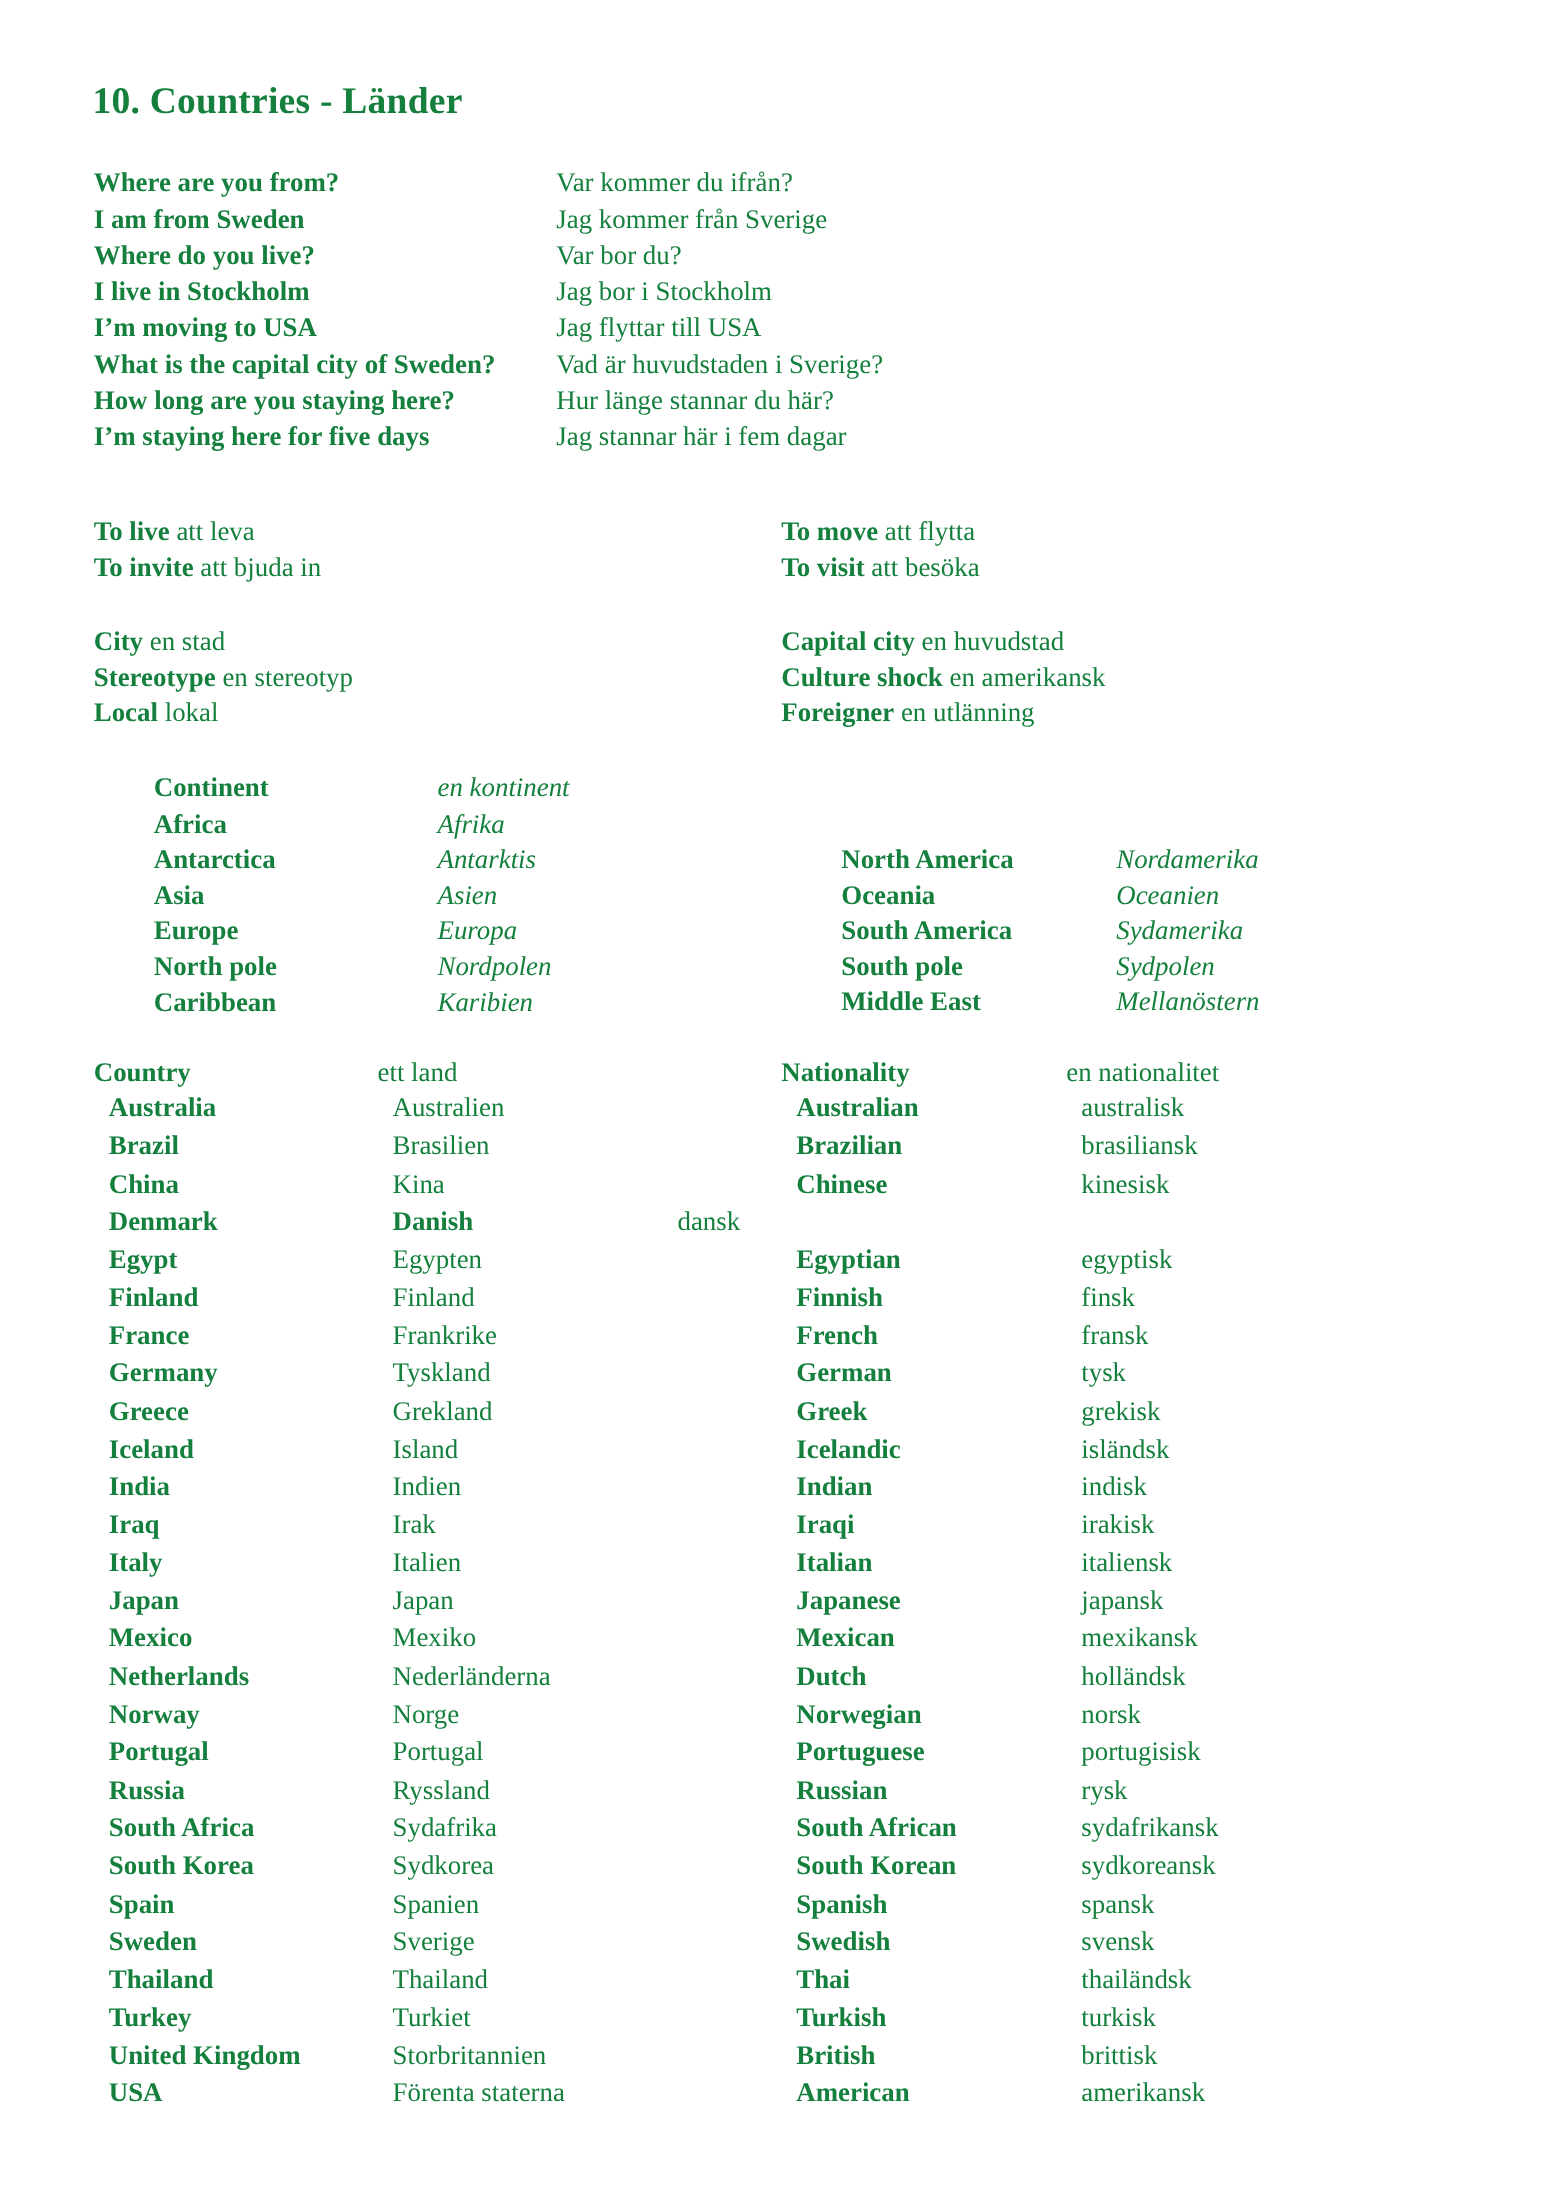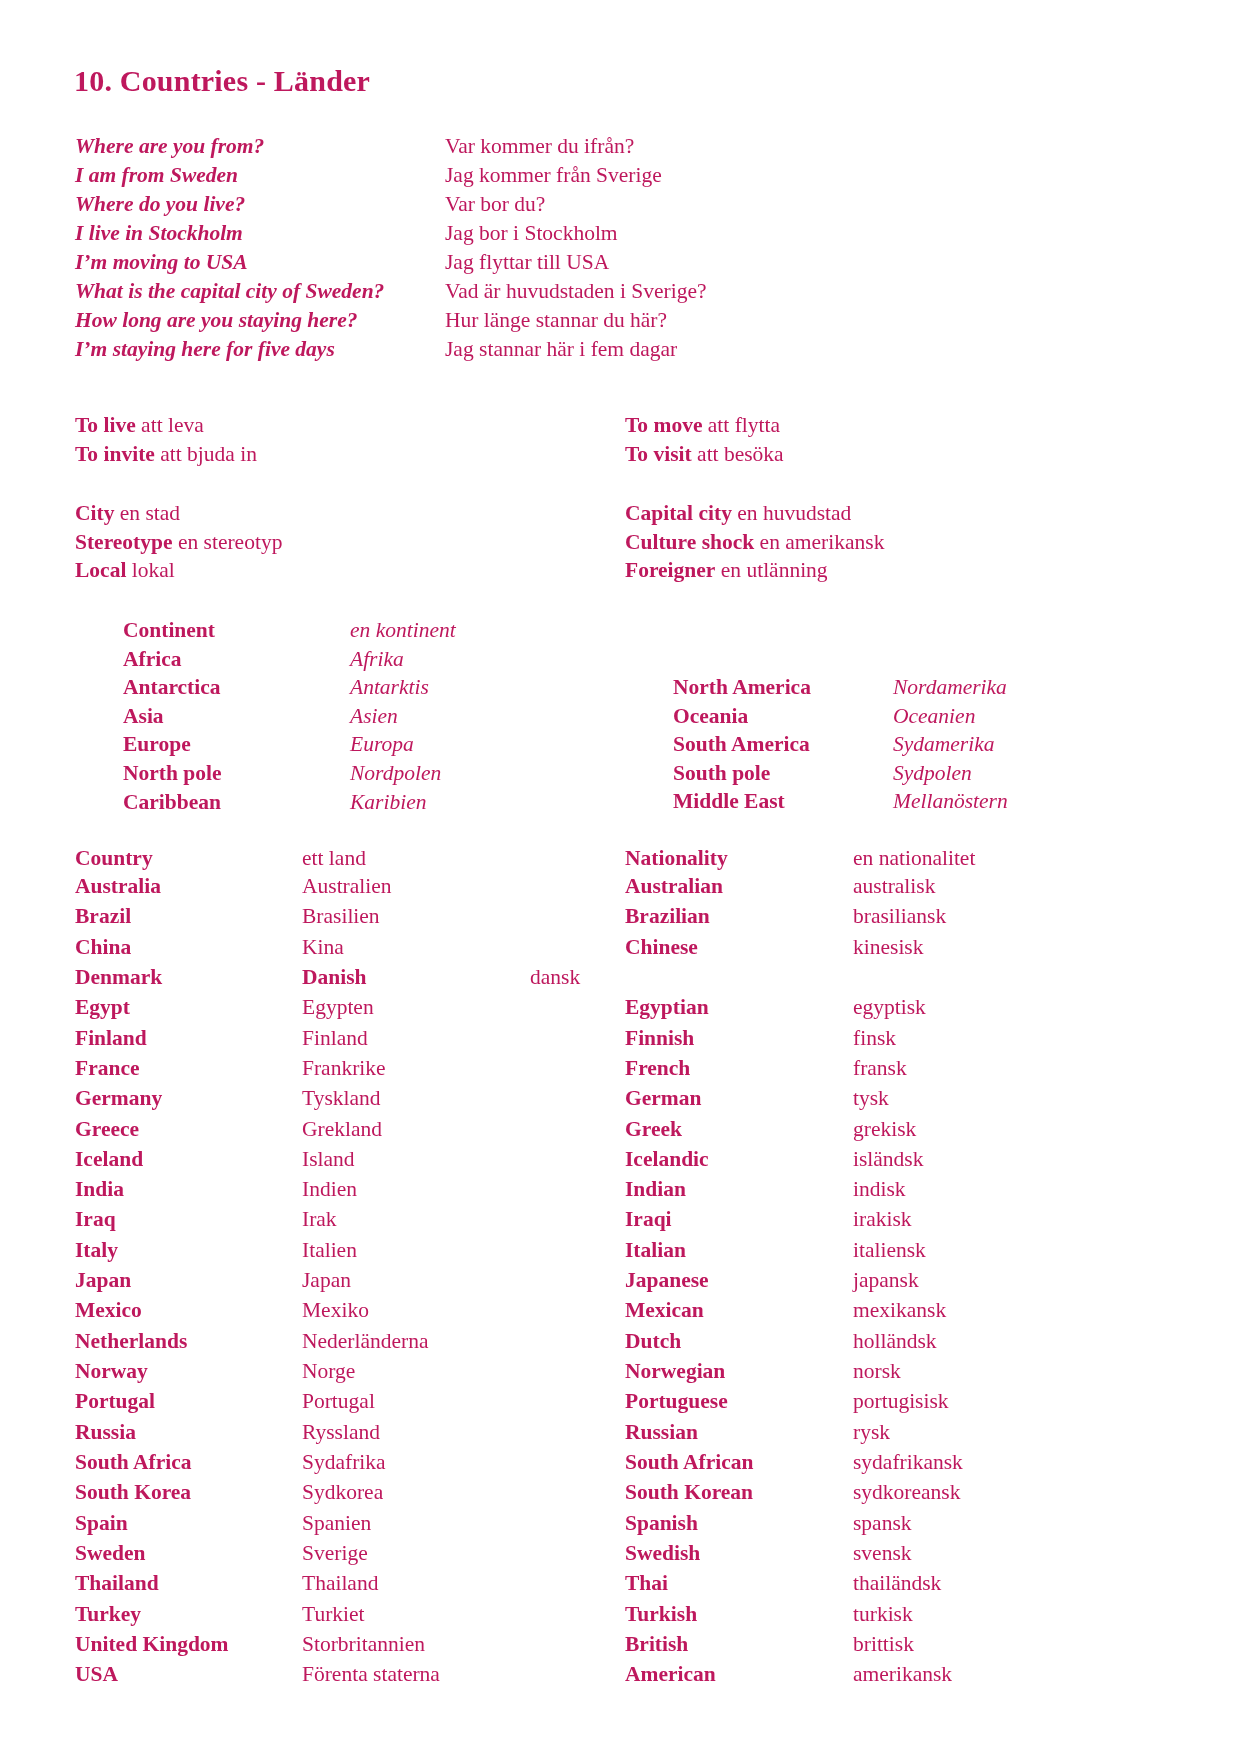--- a/index.html
+++ b/index.html
@@ -2,35 +2,35 @@
 <html><head>
 <meta charset="utf-8">
 <style>
   html,body { margin:0; padding:0; background:#e8e8e8; }
   .page {
     position:relative;
     width:1240px; height:1753px;
     margin:0 auto;
     background:#ffffff;
     font-family:"Liberation Serif","DejaVu Serif",serif;
-    color:#be185d;
+    color:#15803d;
     overflow:hidden;
   }
   .abs { position:absolute; }
 
   #title {
     left:74px; top:64px;
     font-size:30px; font-weight:bold;
     letter-spacing:0.2px;
   }
 
   
   #phrases { left:75px; top:132px; }
   .phrase-row { display:flex; line-height:29px; font-size:21.5px; }
-  .phrase-row .en { width:370px; font-weight:bold; flex:none;font-style:italic; }
+  .phrase-row .en { width:370px; font-weight:bold; flex:none; }
   .phrase-row .sv { white-space:nowrap; }
 
   
   .pair-block .pair-row { line-height:28.6px; font-size:21.5px; white-space:nowrap; }
   .pair-row .term { font-weight:bold; }
   #verbs-left  { left:75px;  top:411px; }
   #verbs-right { left:625px; top:411px; }
   #nouns-left  { left:75px;  top:499px; }
   #nouns-right { left:625px; top:499px; }
 
@@ -43,21 +43,21 @@
   #continents-right .c1 { width:220px; }
   .cont-row .c2 { white-space:nowrap;font-style:italic; }
 
   
   #countries-header { left:75px; top:845px; display:flex; font-size:21.5px; line-height:26px;justify-content:flex-end; }
   #countries-header .h1, .country-row .c1 { width:227px; flex:none; font-weight:bold; }
   #countries-header .h2, .country-row .c2 { width:323px; flex:none; }
   #countries-header .h3, .country-row .c3 { width:228px; flex:none; font-weight:bold; }
   #countries-header .h4, .country-row .c4 { white-space:nowrap; }
   #countries-rows { left:75px; top:871px; }
-  .country-row { display:flex; line-height:30.32px; font-size:21.5px; }
+  .country-row { display:flex; line-height:30.32px; font-size:21.5px;margin-left:12px; }
 </style>
 </head>
 <body>
 
 <div class="page">
 
   <div id="title" class="abs">10. Countries - Länder</div>
 
   <div id="phrases" class="abs">
 

